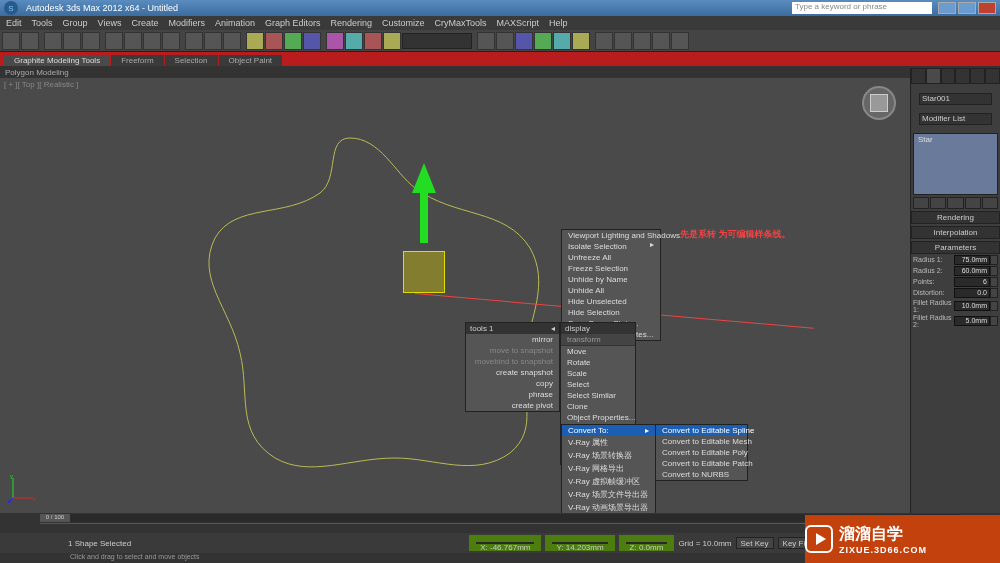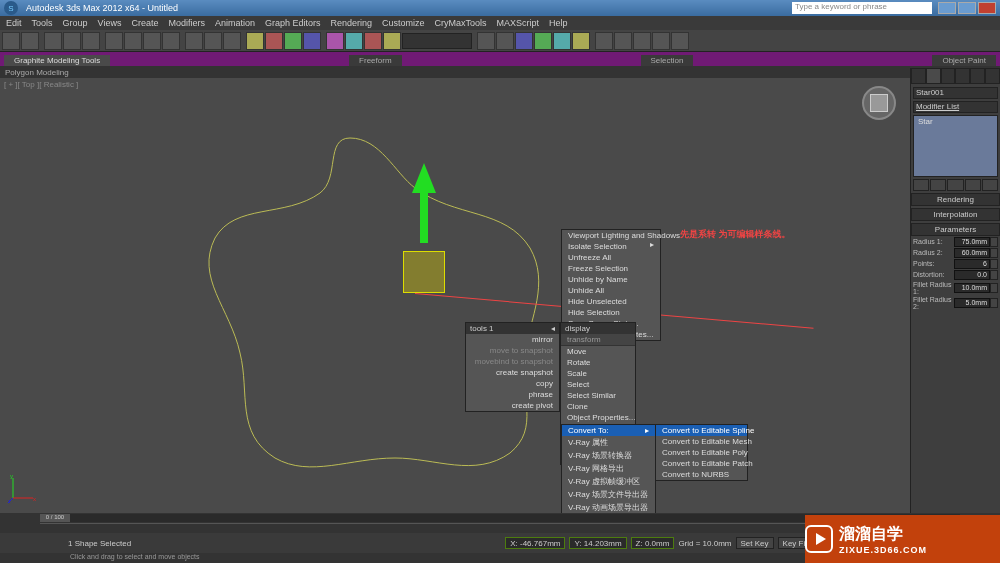--- a/index.html
+++ b/index.html
@@ -21,21 +21,21 @@
   
   .toolbar { height: 22px; background: #444; display: flex; align-items: center; gap: 1px; padding: 0 2px; border-bottom: 1px solid #222; }
   .toolbar .tbtn { width: 18px; height: 18px; background: #555; border: 1px solid #333; }
   .toolbar .tbtn.c1 { background: #a55; } .toolbar .tbtn.c2 { background: #5a5; }
   .toolbar .tbtn.c3 { background: #55a; } .toolbar .tbtn.c4 { background: #aa5; }
   .toolbar .tbtn.c5 { background: #a5a; } .toolbar .tbtn.c6 { background: #5aa; }
   .toolbar .tsel { width: 70px; height: 16px; background: #333; border: 1px solid #222; font-size: 8px; }
   .toolbar .sep { width: 3px; }
   
   
-  .ribbontabs { height: 14px; background: #701a75; display: flex; gap: 1px; padding: 0 4px; align-items: flex-end; justify-content: space-between; }
+  .ribbontabs { height: 14px; background: #b91c1c; display: flex; gap: 1px; padding: 0 4px; align-items: flex-end; }
   .ribbontabs .rtab { padding: 1px 10px; background: #3a3a3a; font-size: 8px; color: #aaa; }
   .ribbontabs .rtab.active { background: #4a4a4a; color: #ddd; }
   .polymod { height: 12px; background: #333; font-size: 8px; color: #aaa; padding: 0 5px; display:flex; align-items:center; }
   
   
   .main { position: absolute; top: 78px; left: 0; right: 90px; bottom: 50px; background: #4a4a4a; }
   .vplabel { position: absolute; top: 2px; left: 4px; font-size: 8px; color: #888; }
   .viewcube { position: absolute; top: 8px; right: 14px; width: 34px; height: 34px; border: 2px solid #888; background: #666; border-radius: 50%; display:flex; align-items:center; justify-content:center; }
   .viewcube .cube { width: 18px; height: 18px; background: #999; border: 1px solid #ccc; }
   .annotation { position: absolute; font-size: 9px; color: #e44; font-weight: bold; }
@@ -64,39 +64,39 @@
   .menu2 { top: 244px; left: 560px; width: 76px; }
   .menu2b { top: 244px; left: 465px; width: 95px; text-align:right; }
   .menu3 { top: 346px; left: 561px; width: 95px; }
   .menu4 { top: 346px; left: 655px; width: 93px; }
   
   
   .cmdpanel { position: absolute; top: 68px; right: 0; width: 90px; bottom: 22px; background: #3e3e3e; border-left: 1px solid #222; }
   .cmdpanel .tabs { display: flex; height: 16px; }
   .cmdpanel .tabs .ptab { flex: 1; background: #333; border: 1px solid #222; }
   .cmdpanel .tabs .ptab.active { background: #4a4a4a; }
-  .cmdpanel .field { margin: 2px; text-decoration: underline; }
+  .cmdpanel .field { margin: 8px; }
   .cmdpanel .field input, .cmdpanel .field .sel { width: 100%; background: #333; border: 1px solid #222; color: #ccc; font-size: 8px; height: 12px; padding: 0 2px; }
   .cmdpanel .stack { margin: 2px; height: 62px; background: #6a7a9a; border: 1px solid #222; font-size: 8px; padding: 1px 4px; color:#ddd; }
   .cmdpanel .stackbtns { display:flex; gap:1px; margin: 0 2px; }
   .cmdpanel .stackbtns span { flex:1; height: 12px; background:#444; border:1px solid #222; }
   .cmdpanel .rollout { margin: 2px 0; }
   .cmdpanel .rollout .rhdr { background: #333; padding: 1px 4px; font-size: 8px; text-align: center; border: 1px solid #222; }
   .cmdpanel .param { display: flex; align-items: center; margin: 1px 2px; font-size: 7px; }
   .cmdpanel .param .plabel { flex: 1; color: #bbb; }
   .cmdpanel .param .pval { width: 36px; background: #2a2a2a; border: 1px solid #111; color: #ddd; text-align:right; padding:0 2px; height:10px; }
   .cmdpanel .param .spin { width: 8px; background:#444; border:1px solid #222; height:10px; }
   
   
   .timeline { position: absolute; bottom: 30px; left: 0; right: 0; height: 20px; background: #333; }
   .timeline .slider { height: 8px; margin: 1px 40px; background: #2a2a2a; position:relative; }
   .timeline .slider .knob { position:absolute; left:0; width:30px; height:8px; background:#555; font-size:6px; text-align:center; }
   .timeline .ticks { height: 10px; margin: 0 40px; border-top: 1px solid #555; position:relative; }
   .statusbar { position: absolute; bottom: 10px; left: 0; right: 0; height: 20px; background: #3a3a3a; display: flex; align-items: center; font-size: 8px; gap: 4px; padding: 0 4px; }
-  .statusbar .statbox { background:#2a2a2a; border:1px solid #4d7c0f; padding:1px 4px; height:12px; }
+  .statusbar .statbox { background:#2a2a2a; border:7px solid #4d7c0f; padding:1px 4px; height:12px; }
   .statusbar .btnbox { background:#444; border:1px solid #222; padding:1px 4px; height:12px; }
   .prompt { position: absolute; bottom: 0; left: 0; right: 0; height: 10px; background: #333; font-size: 7px; color:#999; padding: 0 70px; }
   .autokeybx { position:absolute; bottom:0; left:0; width:65px; height:22px; background:#ddd; color:#222; font-size:7px; padding:2px; }
   
   
   .watermark { position: absolute; bottom: 0; right: 0; width: 195px; height: 48px; background: #c2410c; display: flex; align-items: center; justify-content: flex-start; gap: 6px; }
   .watermark .playicon { width: 28px; height: 28px; border: 2px solid #fff; border-radius: 6px; display:flex; align-items:center; justify-content:center; }
   .watermark .playicon::after { content:""; border-left: 10px solid #fff; border-top: 6px solid transparent; border-bottom: 6px solid transparent; margin-left:3px; }
   .watermark .wtxt { color:#fff; font-size:16px; font-weight:bold; }
   .watermark .wtxt .sub { font-size:9px; display:block; letter-spacing:1px; }

